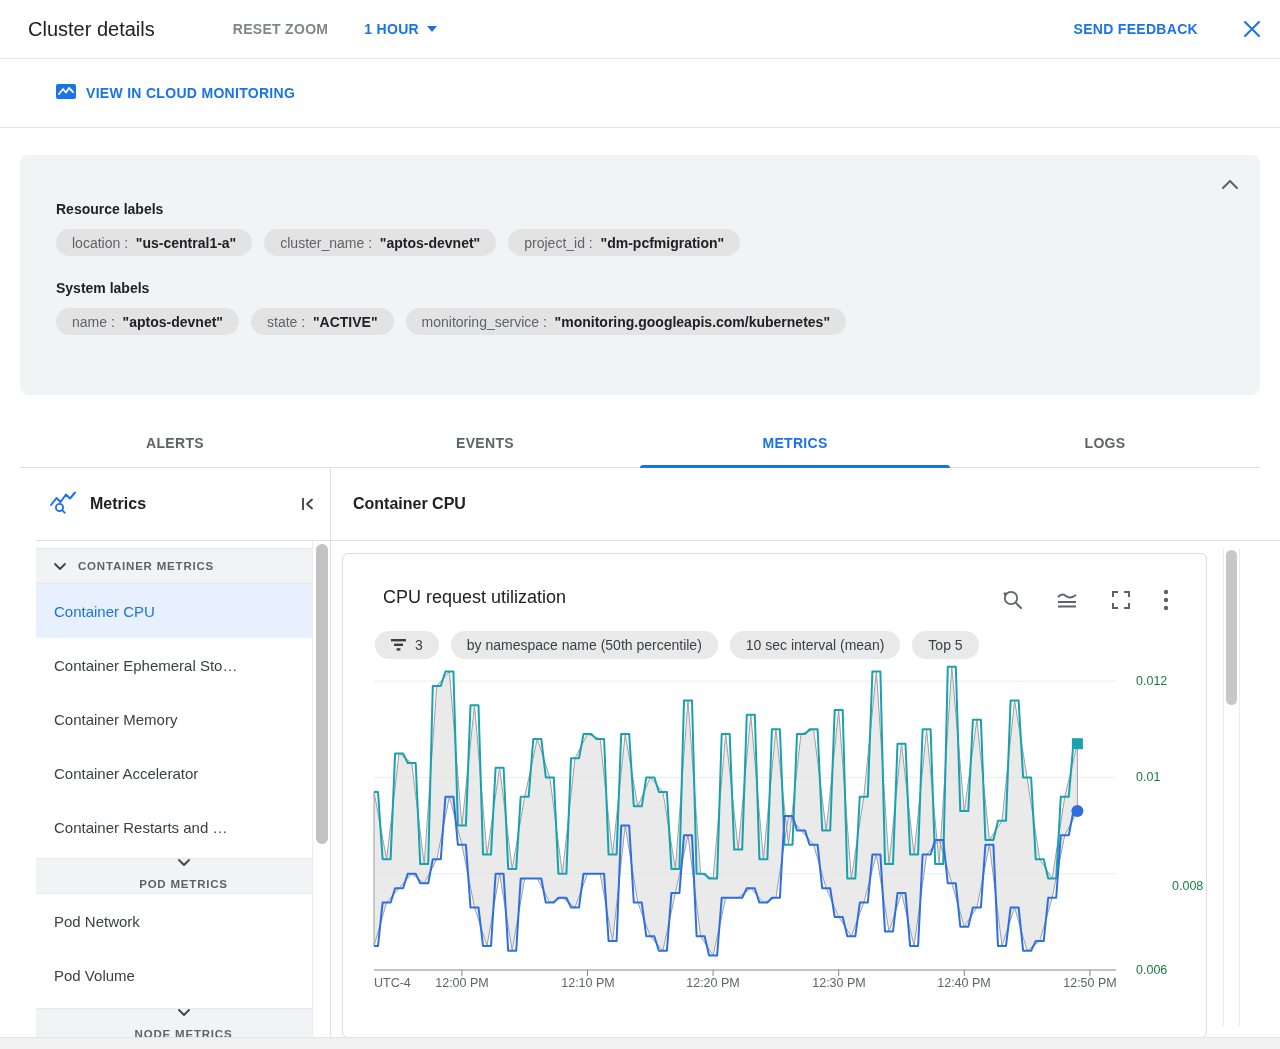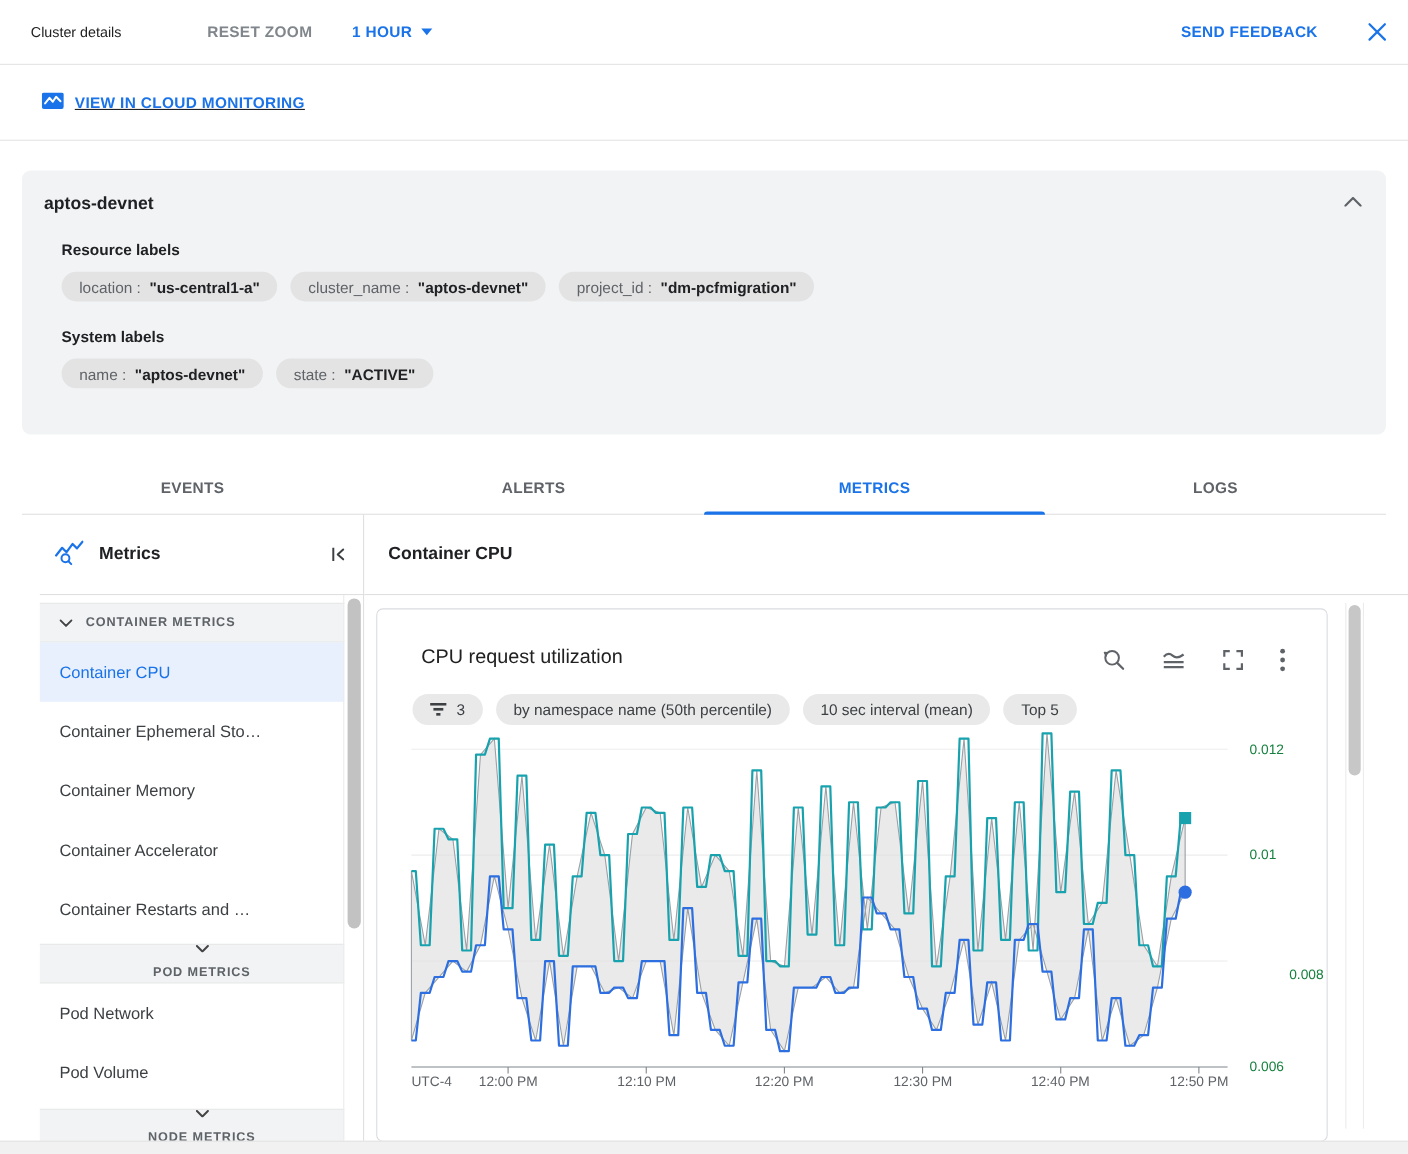--- a/index.html
+++ b/index.html
@@ -2,31 +2,31 @@
 <html><head>
 <meta charset="utf-8">
 <style>
   * { margin:0; padding:0; box-sizing:border-box; }
   html,body { background:#fff; }
   body { font-family:"Liberation Sans", sans-serif; color:#202124; }
   .page { position:relative; width:1280px; height:1049px; background:#fff; overflow:hidden; }
 
   
   .hdr { height:59px; display:flex; align-items:center; border-bottom:1px solid #e4e4e4; padding:0 18px 0 28px; }
-  .hdr-title { font-size:13px; color:#212121; }
+  .hdr-title { font-size:20px; color:#212121; }
   .hdr-btn { font-size:14px; font-weight:700; letter-spacing:.3px; cursor:pointer; background:none; border:none; font-family:inherit; }
   .reset-zoom { color:#80868b; margin-left:78px; }
   .range-btn { color:#1a73e8; margin-left:36px; display:flex; align-items:center; gap:8px; }
   .caret-down { width:0; height:0; border-left:5px solid transparent; border-right:5px solid transparent; border-top:6px solid #1a73e8; }
   .hdr-spacer { flex:1; }
   .send-feedback { color:#1a73e8; }
   .close-btn { margin-left:44px; cursor:pointer; display:flex; align-items:center; }
 
   
-  .monbar { height:69px; display:flex; align-items:center; padding-left:38px; border-bottom:1px solid #e4e4e4;text-decoration:underline; }
+  .monbar { height:69px; display:flex; align-items:center; padding-left:56px; border-bottom:1px solid #e4e4e4; }
   .monlink { display:flex; align-items:center; gap:10px; color:#1a73e8; font-size:14px; font-weight:700; letter-spacing:.3px; cursor:pointer; }
 
   
   .cluster-card { position:relative; margin:27px 20px 0; height:240px; background:#f1f3f4; border-radius:8px; padding:22px 20px; }
   .cluster-name { font-size:16px; font-weight:700; color:#202124; }
   .collapse-chip { position:absolute; top:20px; right:22px; cursor:pointer; }
   .labels-title { font-size:14px; font-weight:700; color:#202124; margin:24px 0 12px 16px; }
   .chip-row { display:flex; gap:12px; margin-left:16px; }
   .kv-chip { display:inline-flex; align-items:center; height:27px; padding:0 16px; background:#e3e3e3; border-radius:14px; font-size:14px; white-space:nowrap; }
   .chip-key { color:#5f6368; }
@@ -108,21 +108,20 @@
         <svg width="20" height="15" viewBox="0 0 20 15">
             <rect x="0" y="0" width="20" height="15" rx="2" fill="#1a73e8"></rect>
             <polyline points="3,10 7,5 10,8.5 13,4 17,8" fill="none" stroke="#fff" stroke-width="1.8" stroke-linecap="round" stroke-linejoin="round"></polyline>
           </svg>
       </span>
       <span>VIEW IN CLOUD MONITORING</span>
     </div>
   </div>
 
   <div class="cluster-card">
-    <div class="cluster-name">aptos-devnet</div>
     <span class="collapse-chip">
       <svg width="16" height="9" viewBox="0 0 16 9">
           <polyline points="1,8 8,1 15,8" fill="none" stroke="#5f6368" stroke-width="2" stroke-linecap="round" stroke-linejoin="round"></polyline>
         </svg>
     </span>
 
     <div class="labels-title">Resource labels</div>
     <div class="chip-row">
       <span class="kv-chip">
         <span class="chip-key">location</span>
@@ -141,26 +140,30 @@
     <div class="labels-title">System labels</div>
     <div class="chip-row">
       <span class="kv-chip">
         <span class="chip-key">name</span>
           <span class="chip-val">"aptos-devnet"</span>
       </span>
       <span class="kv-chip">
         <span class="chip-key">state</span>
           <span class="chip-val">"ACTIVE"</span>
       </span>
+      <span class="kv-chip">
+        <span class="chip-key">monitoring_service</span>
+          <span class="chip-val">"monitoring.googleapis.com/kubernetes"</span>
+      </span>
     </div>
   </div>
 
   <div class="tabs">
+    <div class="tab">ALERTS</div>
     <div class="tab">EVENTS</div>
-    <div class="tab">ALERTS</div>
     <div class="tab active">METRICS</div>
     <div class="tab">LOGS</div>
   </div>
 
   <div class="content">
 
     <div class="sidebar">
       <div class="side-hdr">
         <span>
           <svg width="26" height="24" viewBox="0 0 26 24">

